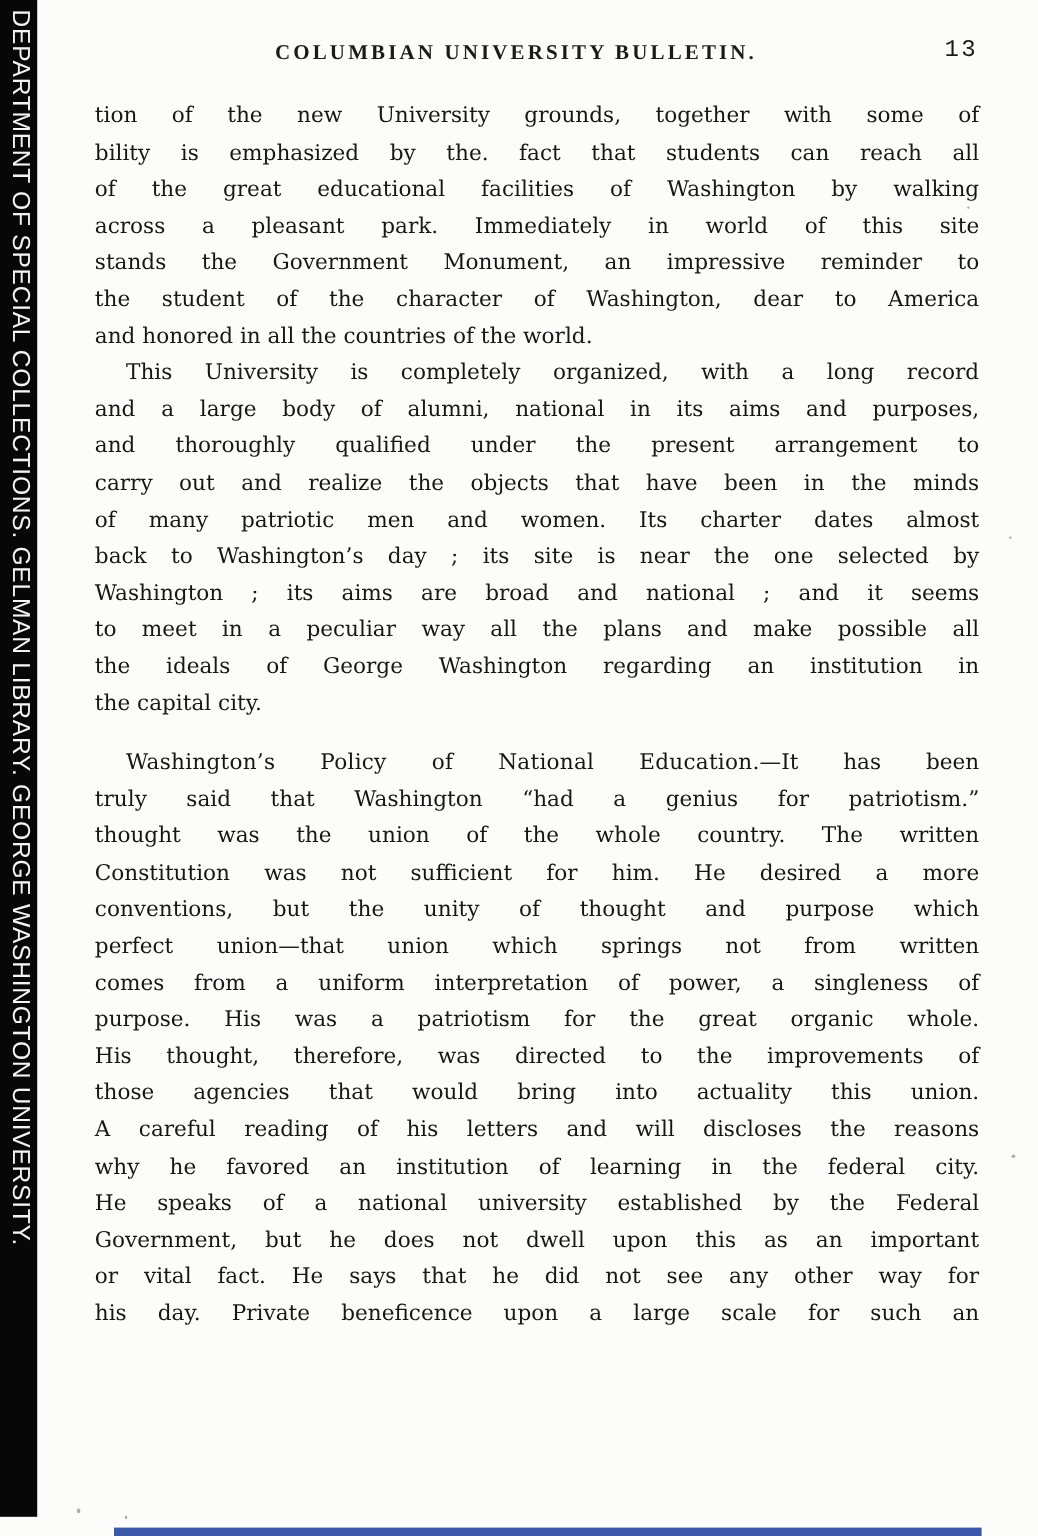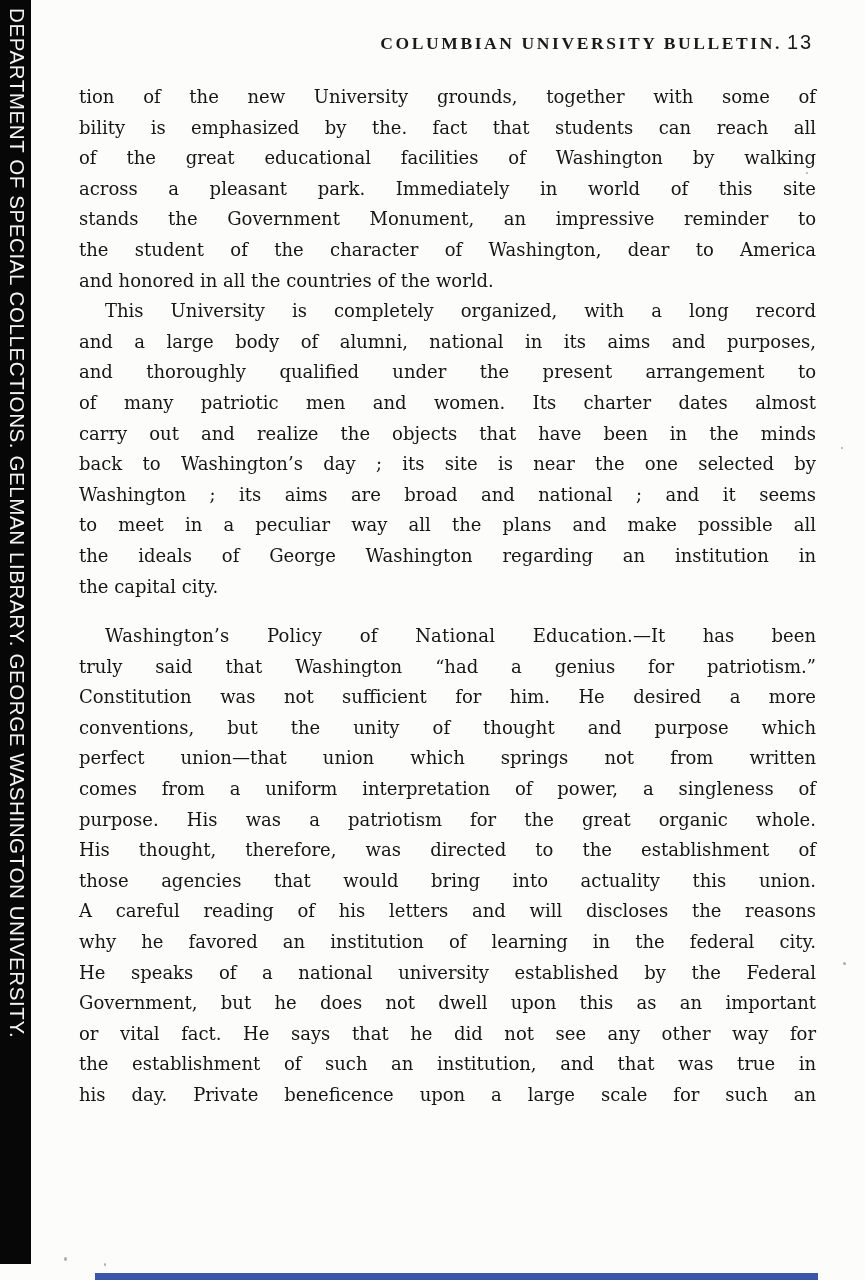--- a/index.html
+++ b/index.html
@@ -31,32 +31,32 @@
     margin-left: 4.5px;
     padding-top: 8px;
   }
 
   
   .header-title {
     position: absolute;
     top: 33px;
     left: 78px;
     width: 704px;
-    text-align: right;
+    text-align: center;
     font-family: "Liberation Serif", serif;
     font-weight: 700;
     font-size: 17.5px;
     letter-spacing: 2.6px;
     color: #1a1a1a;
   }
   .page-number {
     position: absolute;
     top: 31px;
     left: 787px;
-    font-family: Liberation Sans, sans-serif;
+    font-family: Liberation Mono, monospace;
     font-size: 20px;
     letter-spacing: 2px;
     color: #1a1a1a;
   }
 
   
   .text-col {
     position: absolute;
     left: 79px;
     top: 82px;
@@ -124,45 +124,45 @@
       <div class="text-line">across a pleasant park.  Immediately in world of this site</div>
       <div class="text-line">stands the Government Monument, an impressive reminder to</div>
       <div class="text-line">the student of the character of Washington, dear to America</div>
       <div class="text-line para-end">and honored in all the countries of the world.</div>
     </div>
 
     <div class="para">
       <div class="text-line indent">This University is completely organized, with a long record</div>
       <div class="text-line">and a large body of alumni, national in its aims and purposes,</div>
       <div class="text-line">and thoroughly qualified under the present arrangement to</div>
+      <div class="text-line">carry out and realize the objects that have been in the minds</div>
       <div class="text-line">of many patriotic men and women.  Its charter dates almost</div>
-      <div class="text-line">carry out and realize the objects that have been in the minds</div>
       <div class="text-line">back to Washington’s day ; its site is near the one selected by</div>
       <div class="text-line">Washington ; its aims are broad and national ; and it seems</div>
       <div class="text-line">to meet in a peculiar way all the plans and make possible all</div>
       <div class="text-line">the ideals of George Washington regarding an institution in</div>
       <div class="text-line para-end">the capital city.</div>
     </div>
 
     <div class="para section">
       <div class="text-line indent"><span class="lead-bold">Washington’s Policy of National Education.</span><span>—It has been</span></div>
       <div class="text-line">truly said that Washington “had a genius for patriotism.”</div>
+      <div class="text-line">thought was the union of the whole country.  The written</div>
       <div class="text-line">Constitution was not sufficient for him.  He desired a more</div>
       <div class="text-line">conventions, but the unity of thought and purpose which</div>
       <div class="text-line">perfect union—that union which springs not from written</div>
       <div class="text-line">comes from a uniform interpretation of power, a singleness of</div>
       <div class="text-line">purpose.  His was a patriotism for the great organic whole.</div>
-      <div class="text-line">His thought, therefore, was directed to the establishment of</div>
+      <div class="text-line">His thought, therefore, was directed to the improvements of</div>
       <div class="text-line">those agencies that would bring into actuality this union.</div>
       <div class="text-line">A careful reading of his letters and will discloses the reasons</div>
       <div class="text-line">why he favored an institution of learning in the federal city.</div>
       <div class="text-line">He speaks of a national university established by the Federal</div>
       <div class="text-line">Government, but he does not dwell upon this as an important</div>
       <div class="text-line">or vital fact.  He says that he did not see any other way for</div>
-      <div class="text-line">the establishment of such an institution, and that was true in</div>
       <div class="text-line">his day.  Private beneficence upon a large scale for such an</div>
     </div>
 
   </div>
 
   <div class="speck s1"></div>
   <div class="speck s2"></div>
   <div class="speck s3"></div>
   <div class="speck s4"></div>
   <div class="speck s5"></div>

